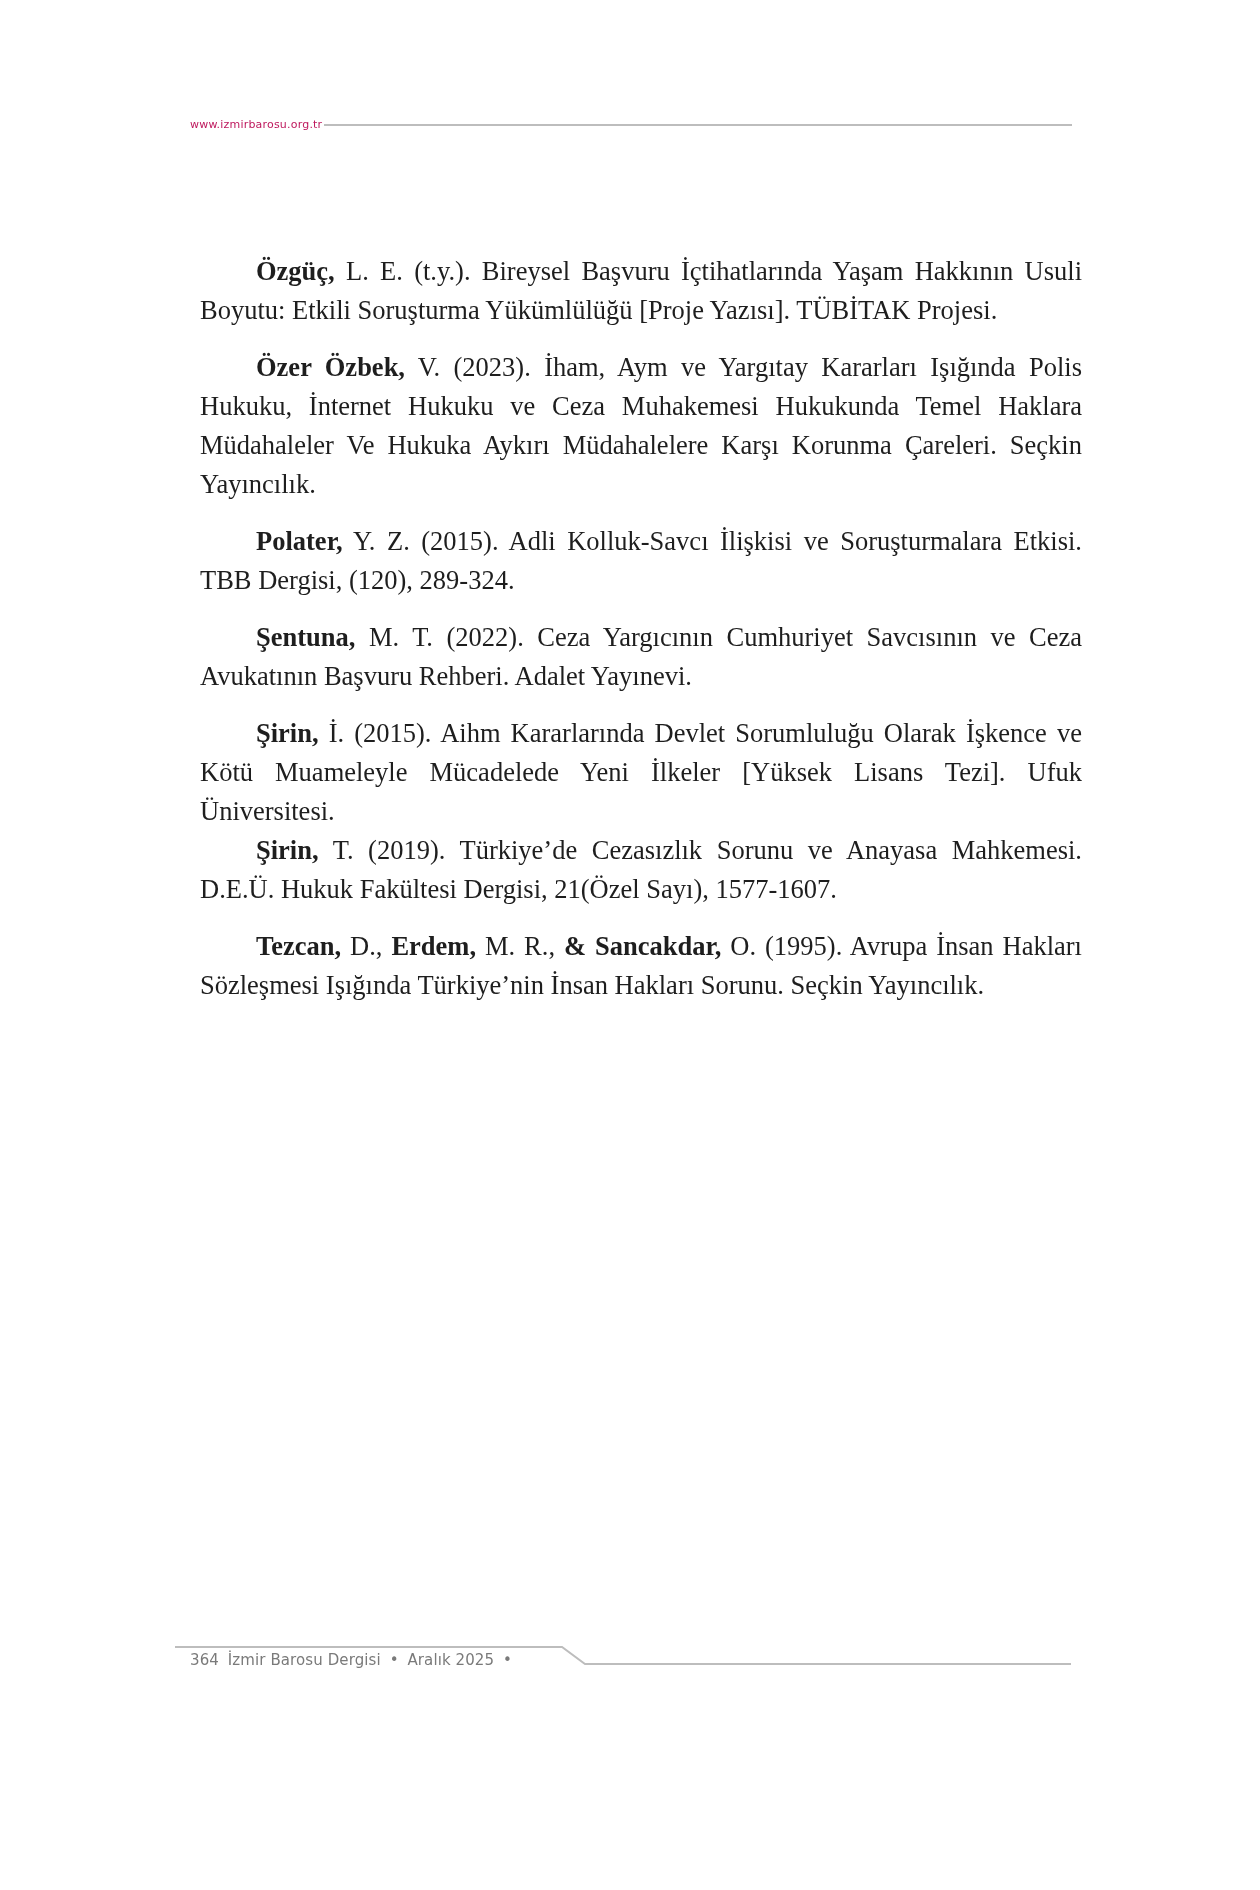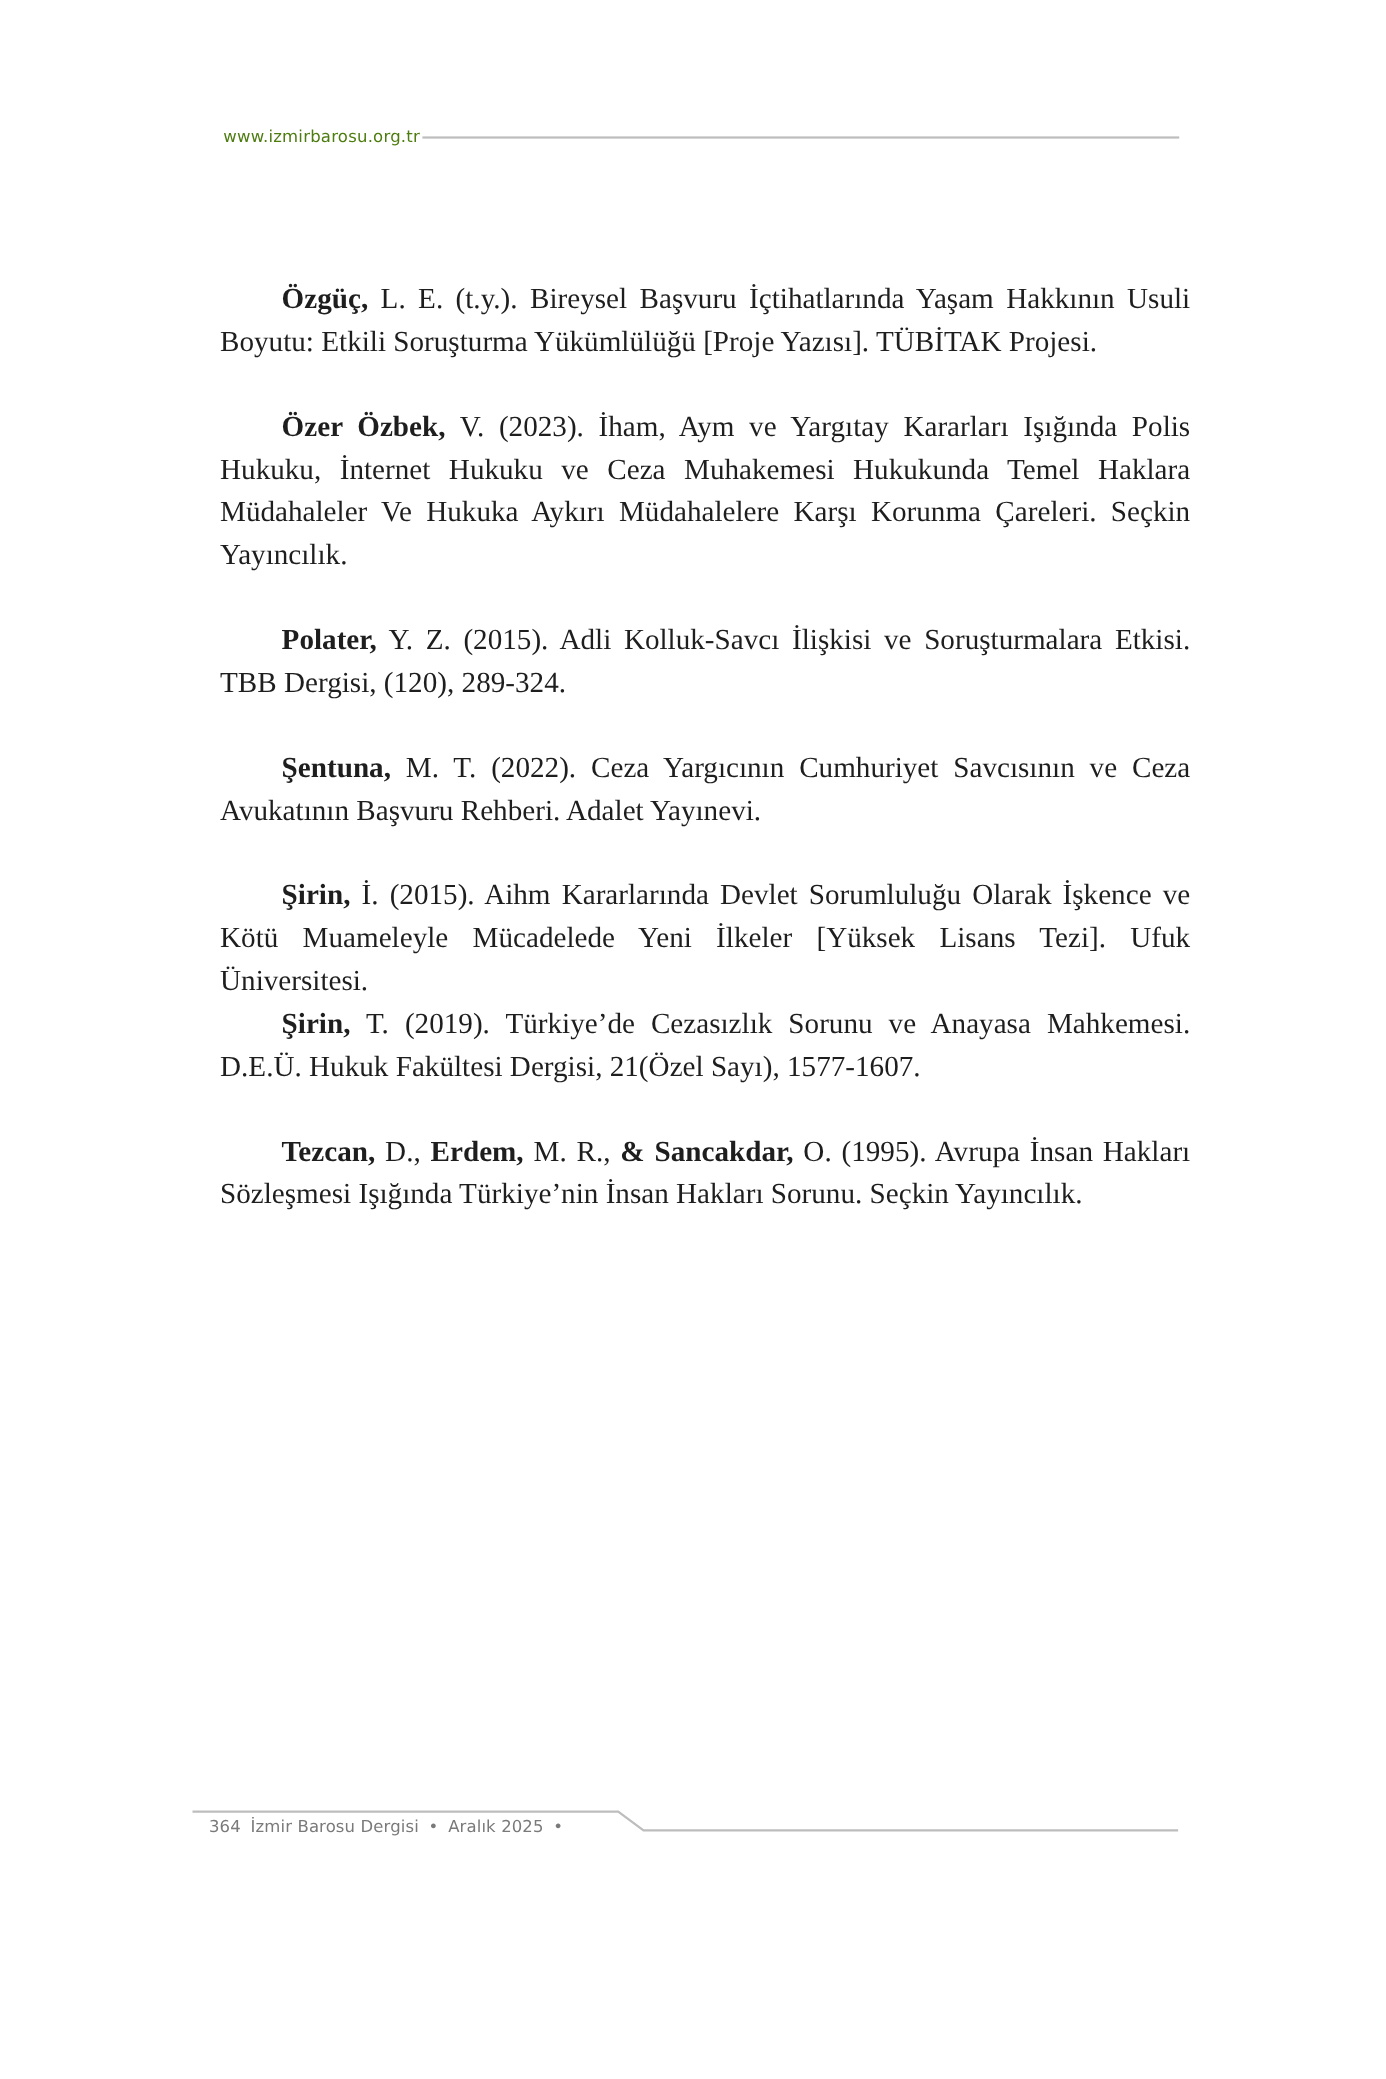--- a/index.html
+++ b/index.html
@@ -2,33 +2,33 @@
 <html><head>
 <meta charset="utf-8">
 <style>
   html, body { margin: 0; padding: 0; background: #ffffff; }
   body { width: 1260px; height: 1890px; position: relative; overflow: hidden; }
   .header {
     position: absolute; left: 190px; top: 112px; width: 882px; height: 24px;
     display: flex; align-items: center;
   }
   .header-url {
-    font-family: "DejaVu Sans", sans-serif; font-size: 15px; color: #4d7c0f;
-    letter-spacing: 0.2px; white-space: nowrap; margin-left: 13px;
+    font-family: "DejaVu Sans", sans-serif; font-size: 11px; color: #be185d;
+    letter-spacing: 0.2px; white-space: nowrap;
   }
   .header-rule {
     flex: 1; height: 2px; background: #bdbdbd; margin-left: 2px; margin-top: 2px;
   }
   .content {
     position: absolute; left: 200px; top: 252px; width: 882px;
     font-family: "Liberation Serif", "DejaVu Serif", serif;
     font-size: 26.5px; line-height: 39px; color: #1e1e1e;
   }
   .entry { text-align: justify; text-indent: 56px; margin: 0; }
-  .entry.gap { margin-top: 38px; }
+  .entry.gap { margin-top: 18px; }
   .entry b { font-weight: bold; }
   .footer-svg { position: absolute; left: 0; top: 0; }
   .footer-text {
     position: absolute; left: 190px; top: 1651px;
     font-family: "DejaVu Sans", sans-serif; font-size: 15px; color: #7a7a7a;
     white-space: nowrap; letter-spacing: 0.1px; text-align: center;
   }
   .footer-text span { margin-right: 4px; }
 </style>
 </head>

